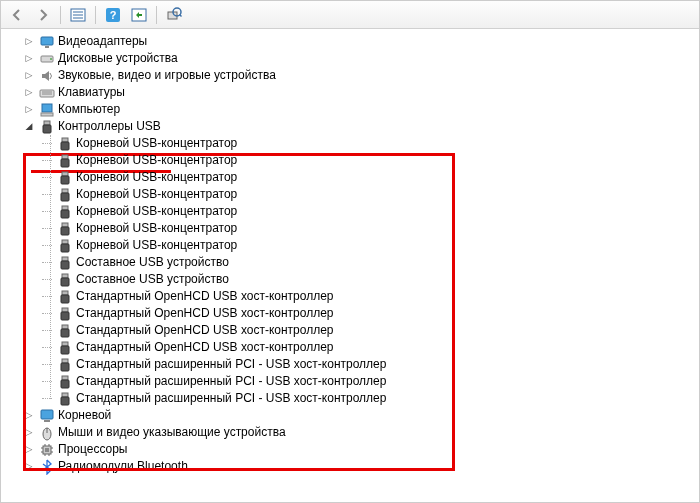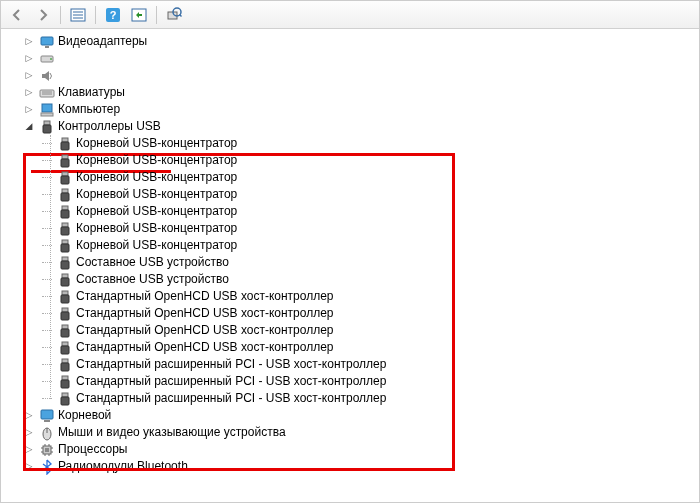--- a/index.html
+++ b/index.html
@@ -172,29 +172,31 @@
       <span class="label">Видеоадаптеры</span>
     </div>
     <div class="node lvl0">
       <span class="twisty">▷</span>
       <span class="node-icon">
         <svg width="16" height="16" viewBox="0 0 16 16">
           <rect x="2" y="5" width="12" height="6" rx="1" fill="#d8d8d8" stroke="#888"></rect>
           <circle cx="12" cy="8" r="1" fill="#5a5"></circle>
         </svg>
       </span>
+      <span class="label">Дисковые устройства</span>
     </div>
     <div class="node lvl0">
       <span class="twisty">▷</span>
       <span class="node-icon">
         <svg width="16" height="16" viewBox="0 0 16 16">
           <path d="M3 6 L6 6 L10 3 L10 13 L6 10 L3 10 Z" fill="#888"></path>
           <path d="M11 5 Q14 8 11 11" fill="none" stroke="#888"></path>
         </svg>
       </span>
+      <span class="label">Звуковые, видео и игровые устройства</span>
     </div>
     <div class="node lvl0">
       <span class="twisty">▷</span>
       <span class="node-icon">
         <svg width="16" height="16" viewBox="0 0 16 16">
           <rect x="1" y="5" width="14" height="7" rx="1" fill="#ddd" stroke="#888"></rect>
           <line x1="3" y1="7" x2="13" y2="7" stroke="#888"></line>
           <line x1="3" y1="9" x2="13" y2="9" stroke="#888"></line>
         </svg>
       </span>

